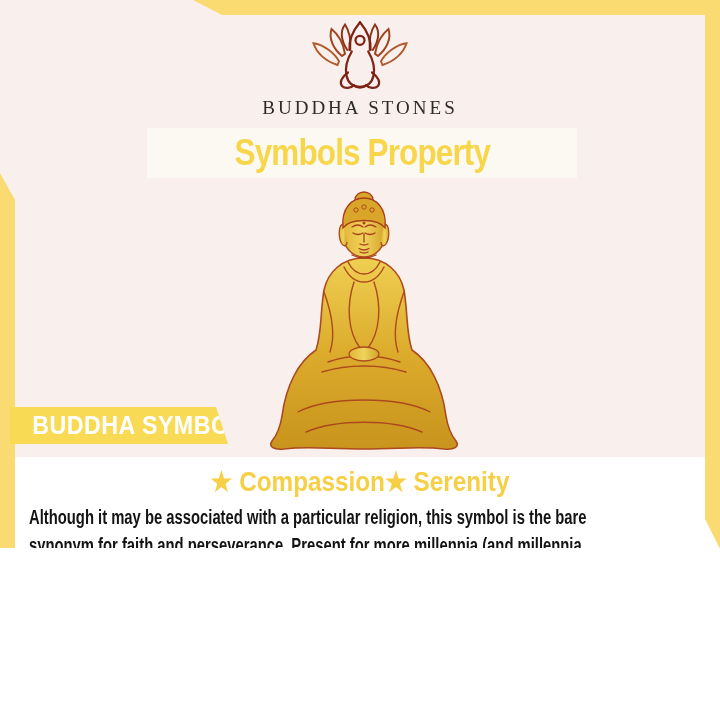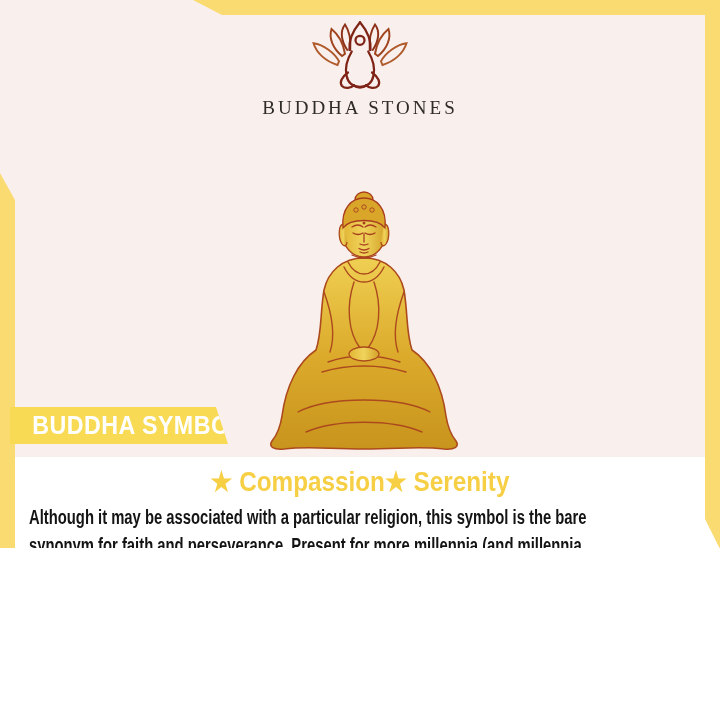--- a/index.html
+++ b/index.html
@@ -88,20 +88,23 @@
       <circle cx="80" cy="27" r="6"></circle>
       <path d="M69,42 C63,52 60,64 62,74 C64,84 70,89 80,89 C90,89 96,84 98,74 C100,64 97,52 91,42"></path>
       <path d="M64,70 C56,76 52,83 56,88 C60,92 68,91 72,87"></path>
       <path d="M96,70 C104,76 108,83 104,88 C100,92 92,91 88,87"></path>
       <path d="M72,87 C76,91 84,91 88,87"></path>
     </g>
   </svg>
 
   <div class="brand-name">BUDDHA STONES</div>
 
+  <div class="title-strip">
+    <span class="txt">Symbols Property</span>
+  </div>
 
   <svg class="buddha" viewBox="0 0 200 272" xmlns="http://www.w3.org/2000/svg">
     <defs>
       <linearGradient id="gold" x1="0" y1="0" x2="0" y2="1">
         <stop offset="0" stop-color="#EFCF52"></stop>
         <stop offset="0.5" stop-color="#DCAB2C"></stop>
         <stop offset="1" stop-color="#C8941D"></stop>
       </linearGradient>
       <linearGradient id="gold2" x1="0" y1="0" x2="1" y2="0">
         <stop offset="0" stop-color="#E3B534"></stop>

